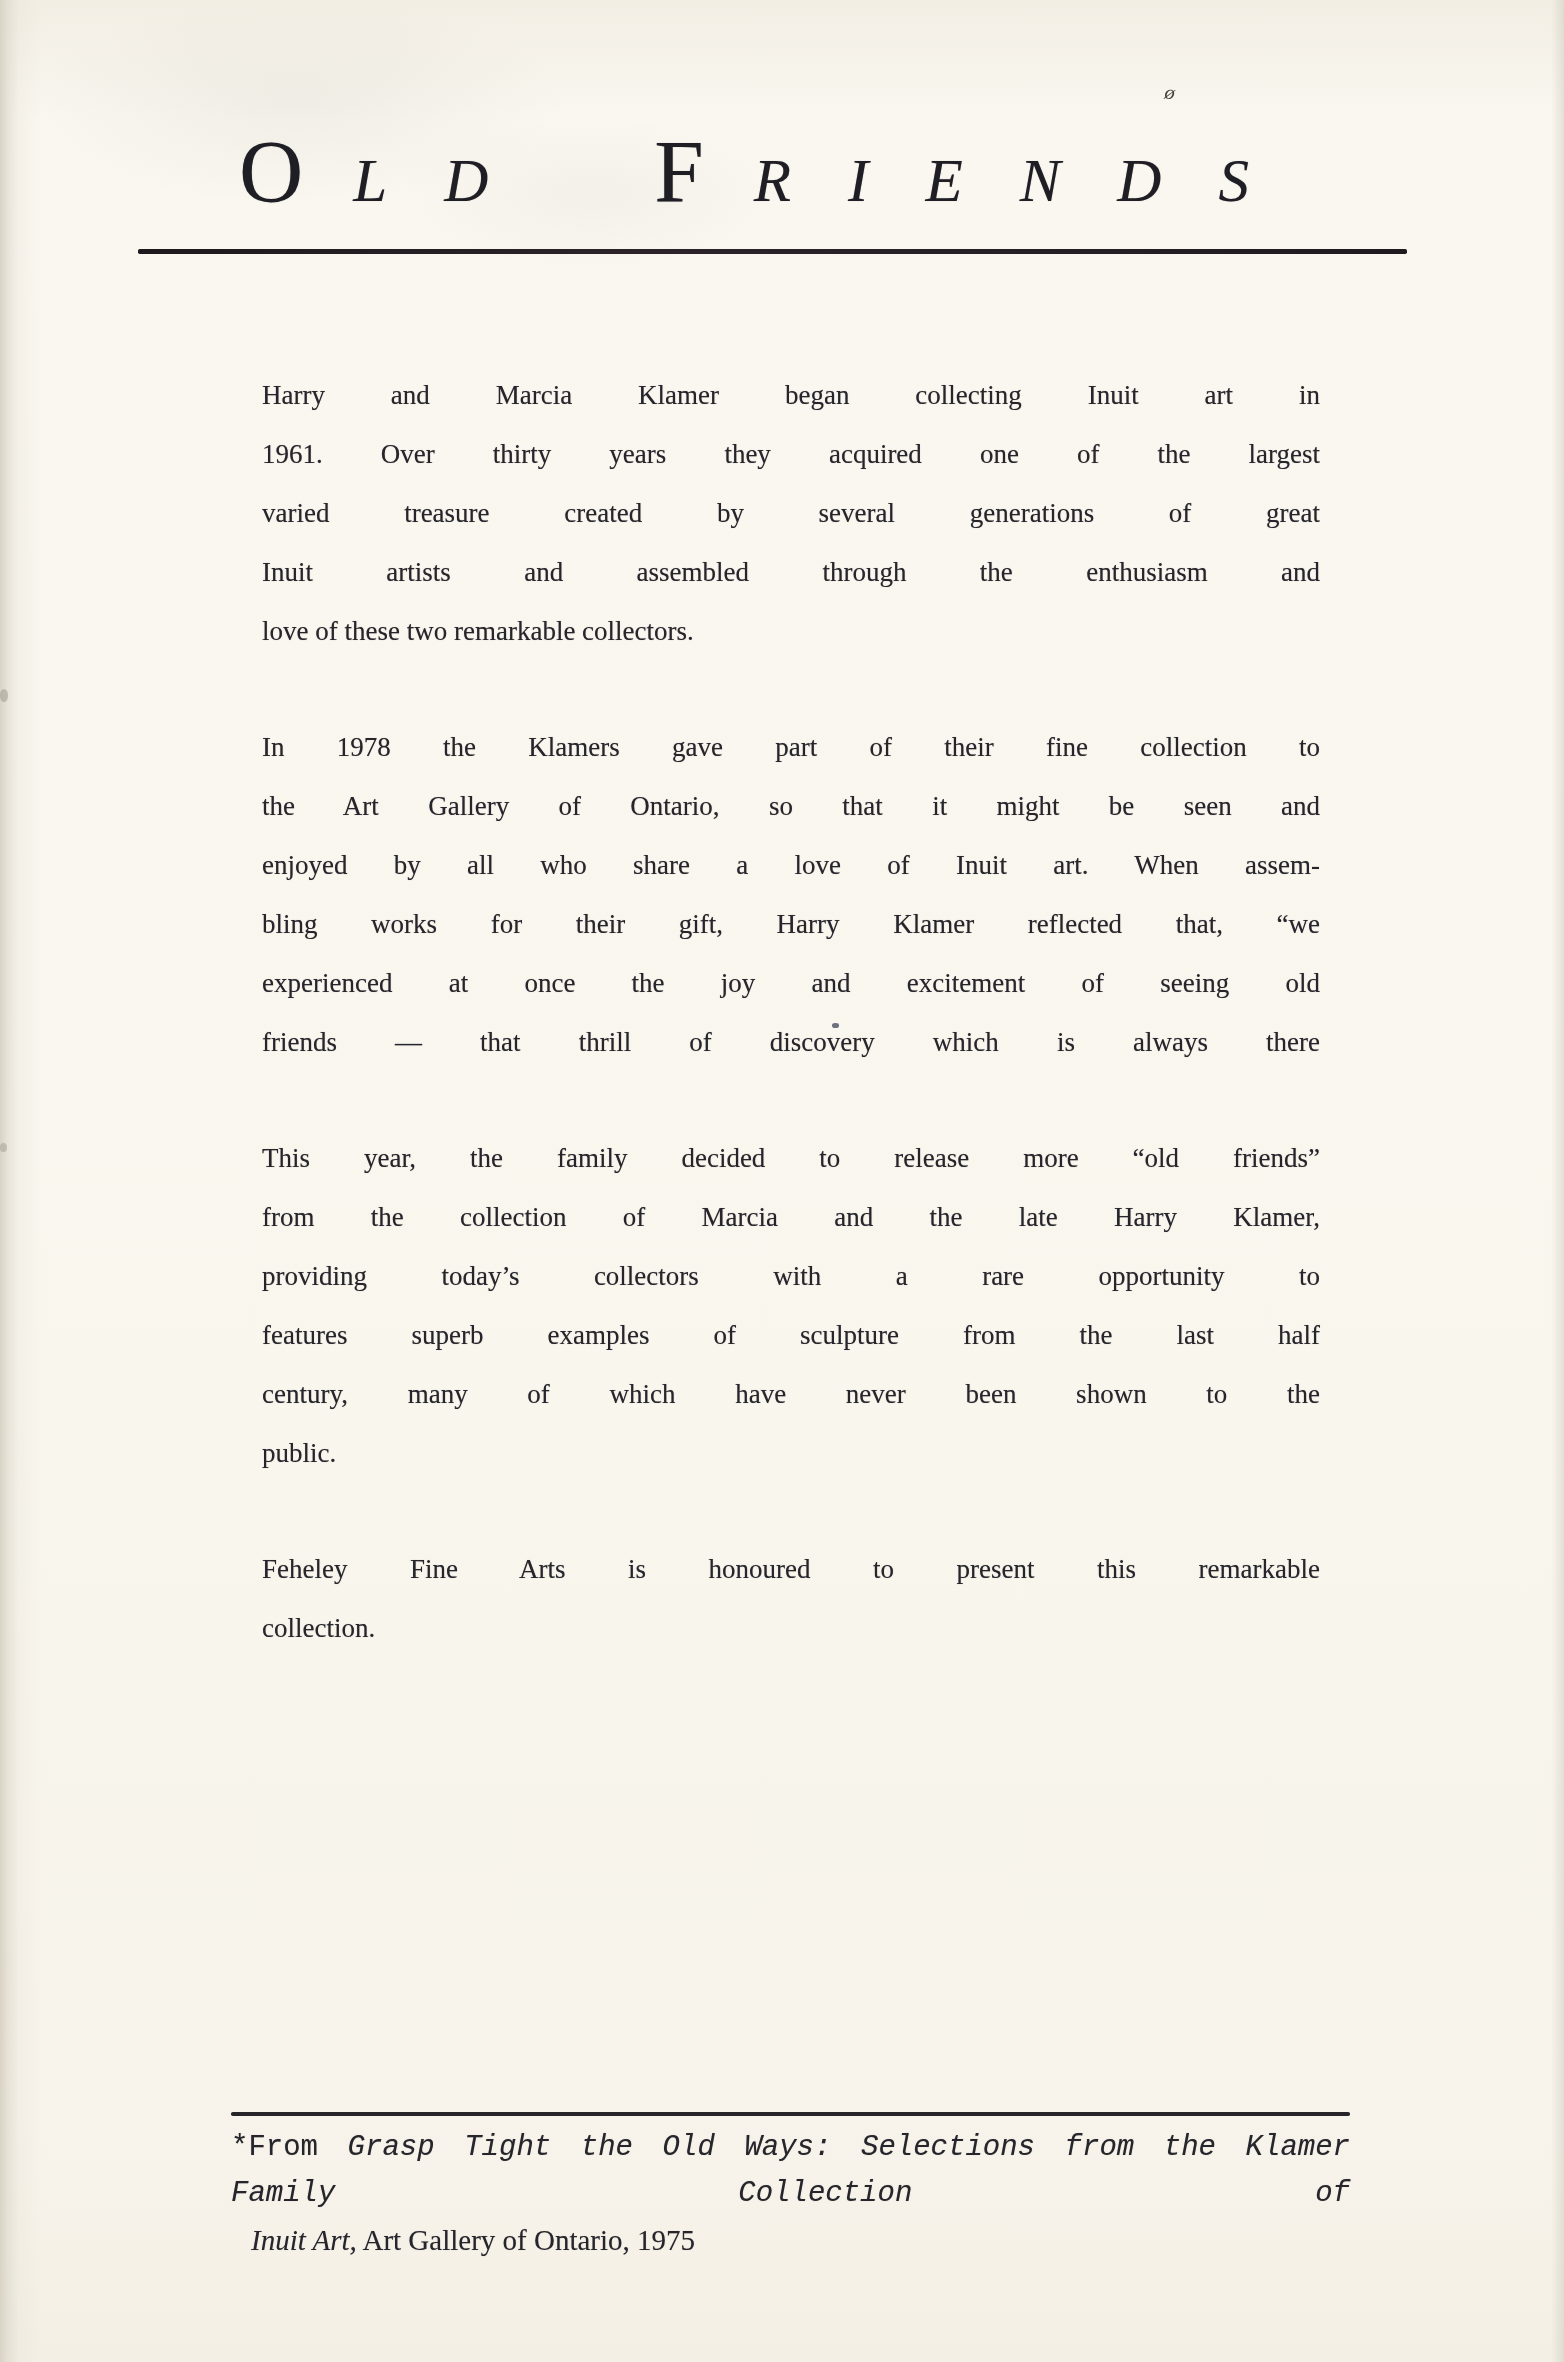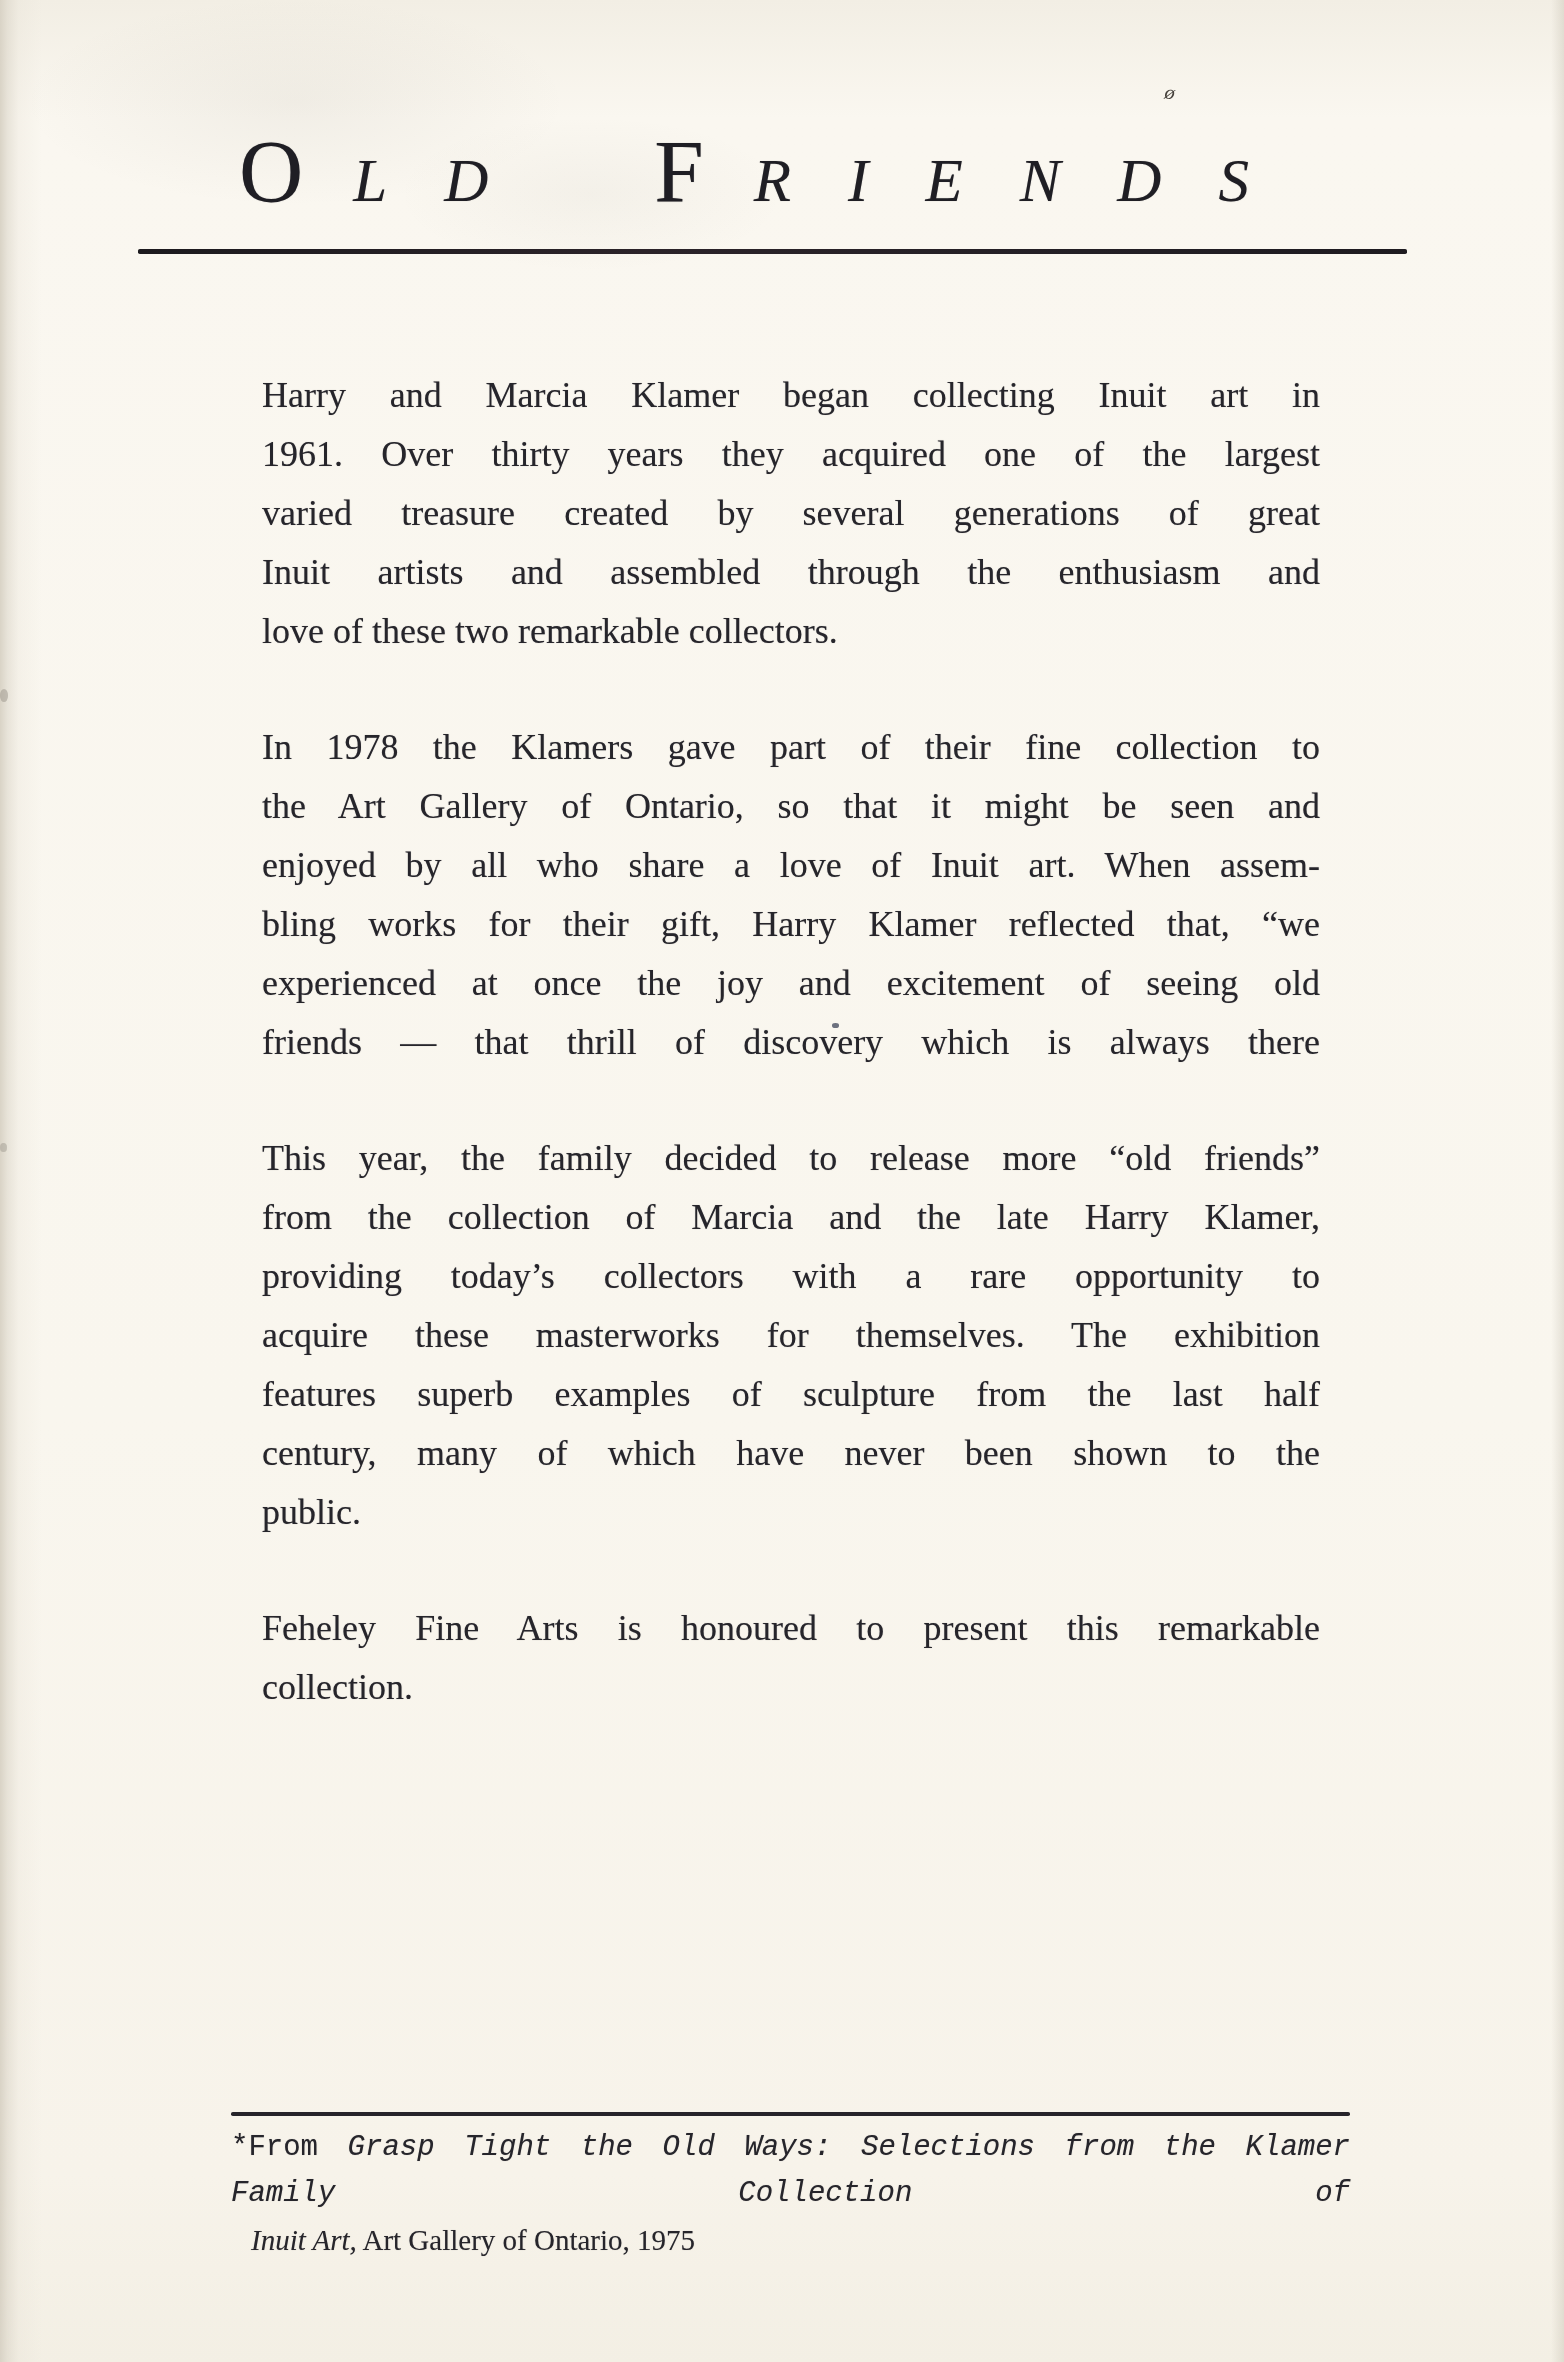--- a/index.html
+++ b/index.html
@@ -46,21 +46,21 @@
   }
 
   .stray-mark{
     position:absolute;left:1165px;top:81px;
     font-size:20px;font-style:italic;color:#45403b;
     transform:rotate(12deg);
   }
 
   .body-text{
     position:absolute;left:262px;top:366px;width:1058px;
-    font-size:36px;line-height:59px;
+    font-size:27px;line-height:59px;
     text-shadow:0 0 0.9px rgba(38,37,43,0.38);
   }
   .paragraph{margin:0 0 57px 0;}
   .line{
     text-align:justify;
     text-align-last:justify;
     white-space:normal;
   }
   .line.last{text-align-last:left;}
 
@@ -117,21 +117,20 @@
         <div class="line">the Art Gallery of Ontario, so that it might be seen and</div>
         <div class="line">enjoyed by all who share a love of Inuit art. When assem-</div>
         <div class="line">bling works for their gift, Harry Klamer reflected that, “we</div>
         <div class="line">experienced at once the joy and excitement of seeing old</div>
         <div class="line">friends — that thrill of discovery which is always there</div>
       </div>
       <div class="paragraph">
         <div class="line">This year, the family decided to release more “old friends”</div>
         <div class="line">from the collection of Marcia and the late Harry Klamer,</div>
         <div class="line">providing today’s collectors with a rare opportunity to</div>
-        <div class="line">acquire these masterworks for themselves. The exhibition</div>
         <div class="line">features superb examples of sculpture from the last half</div>
         <div class="line">century, many of which have never been shown to the</div>
         <div class="line last">public.</div>
       </div>
       <div class="paragraph">
         <div class="line">Feheley Fine Arts is honoured to present this remarkable</div>
         <div class="line last">collection.</div>
       </div>
     </div>
 

